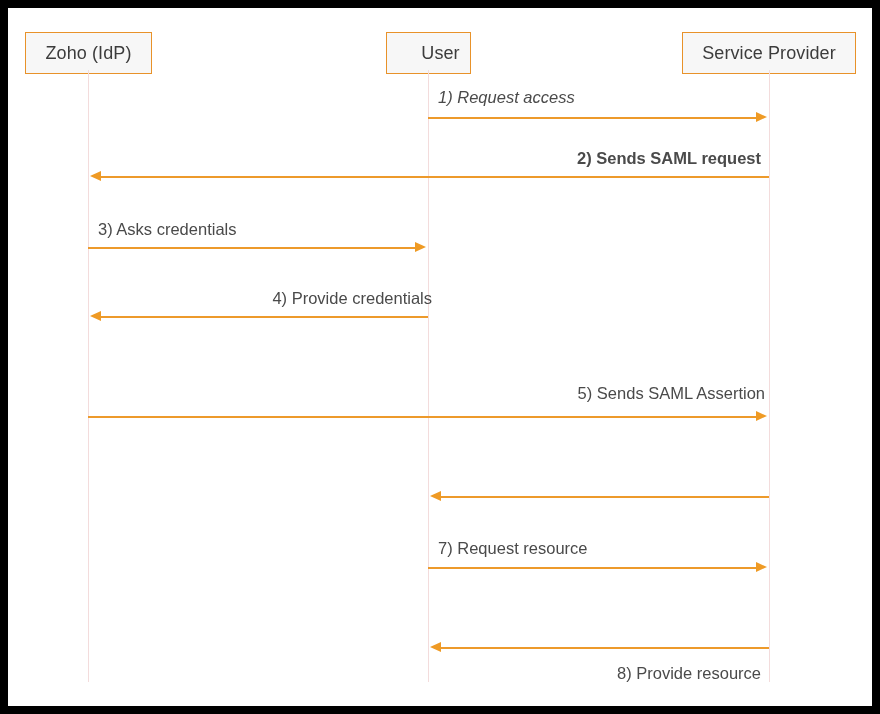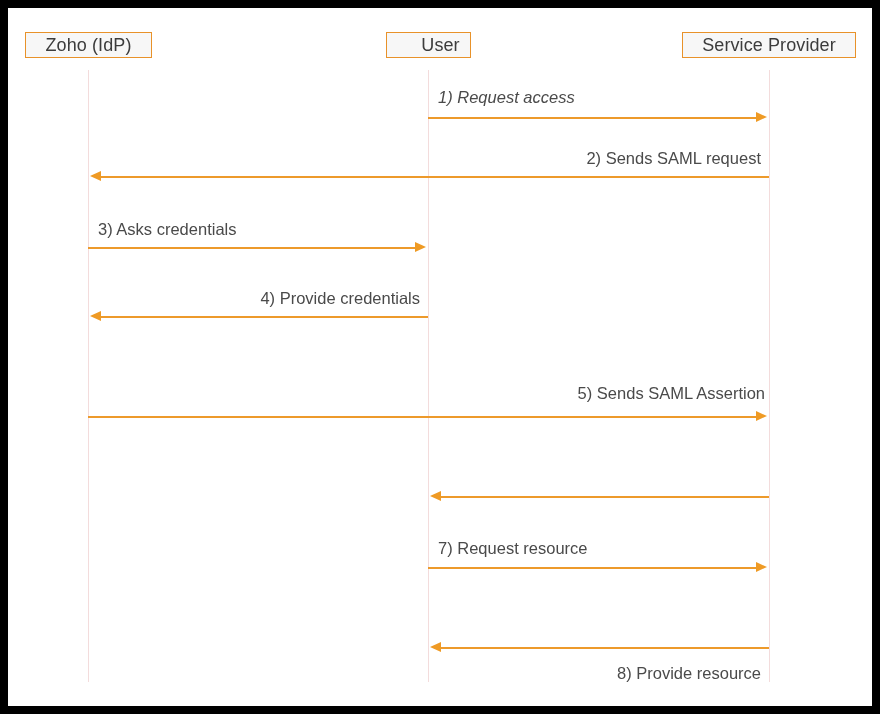--- a/index.html
+++ b/index.html
@@ -28,21 +28,21 @@
     height: 698px;
   }
   .participant-box {
     position: absolute;
     box-sizing: border-box;
     border: 1.6px solid #e8922a;
     background: #f7f7f7;
     color: #3c3c3c;
     font-size: 18px;
     line-height: 1;
-    height: 26px;
+    height: 42px;
     display: flex;
     align-items: center;
     justify-content: center;
     padding: 0 14px;
     white-space: nowrap;
     letter-spacing: 0.1px;
   }
   .lifeline {
     position: absolute;
     width: 1px;
@@ -95,27 +95,27 @@
       <div class="lifeline" style="left: 420px; top: 62px; height: 612px;"></div>
       <div class="participant-box" style="left: 674px; top: 24px; width: 174px;">
         <span>Service Provider</span>
       </div>
       <div class="lifeline" style="left: 761px; top: 62px; height: 612px;"></div>
       <div class="msg-line" style="left: 420px; width: 328px; top: 109.2px;"></div>
       <div class="msg-head right" style="top: 104.2px; left: 748px;"></div>
       <div class="msg-label align-left" style="top: 81px; left: 430px; font-style: italic;">1) Request access</div>
       <div class="msg-line" style="left: 93px; width: 668px; top: 168.2px;"></div>
       <div class="msg-head left" style="top: 163.2px; left: 82px;"></div>
-      <div class="msg-label align-right" style="top: 142px; left: 80px; width: 673px; text-align: right;">2) Sends SAML request</div>
+      <div class="msg-label align-right" style="top: 142px; left: 80px; width: 673px; text-align: right; font-weight: bold;">2) Sends SAML request</div>
       <div class="msg-line" style="left: 80px; width: 327px; top: 239.2px;"></div>
       <div class="msg-head right" style="top: 234.2px; left: 407px;"></div>
       <div class="msg-label align-left" style="top: 213px; left: 90px;">3) Asks credentials</div>
       <div class="msg-line" style="left: 93px; width: 327px; top: 308.2px;"></div>
       <div class="msg-head left" style="top: 303.2px; left: 82px;"></div>
-      <div class="msg-label align-right" style="top: 282px; left: 80px; width: 332px; text-align: right;">4) Provide credentials</div>
+      <div class="msg-label align-right" style="top: 282px; left: 92px; width: 332px; text-align: right;">4) Provide credentials</div>
       <div class="msg-line" style="left: 80px; width: 668px; top: 408.2px;"></div>
       <div class="msg-head right" style="top: 403.2px; left: 748px;"></div>
       <div class="msg-label align-left" style="top: 377px; left: 76px; width: 681px; text-align: right;">5) Sends SAML Assertion</div>
       <div class="msg-line" style="left: 433px; width: 328px; top: 488.2px;"></div>
       <div class="msg-head left" style="top: 483.2px; left: 422px;"></div>
       <div class="msg-line" style="left: 420px; width: 328px; top: 559.2px;"></div>
       <div class="msg-head right" style="top: 554.2px; left: 748px;"></div>
       <div class="msg-label align-left" style="top: 532px; left: 430px;">7) Request resource</div>
       <div class="msg-line" style="left: 433px; width: 328px; top: 639.2px;"></div>
       <div class="msg-head left" style="top: 634.2px; left: 422px;"></div>

